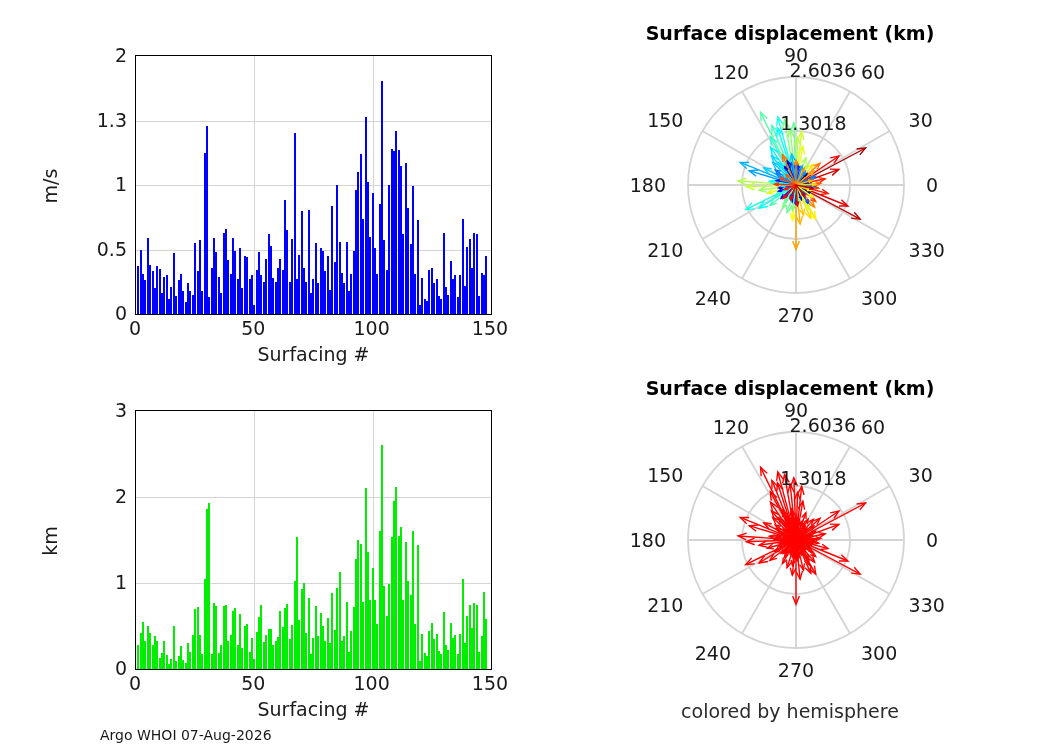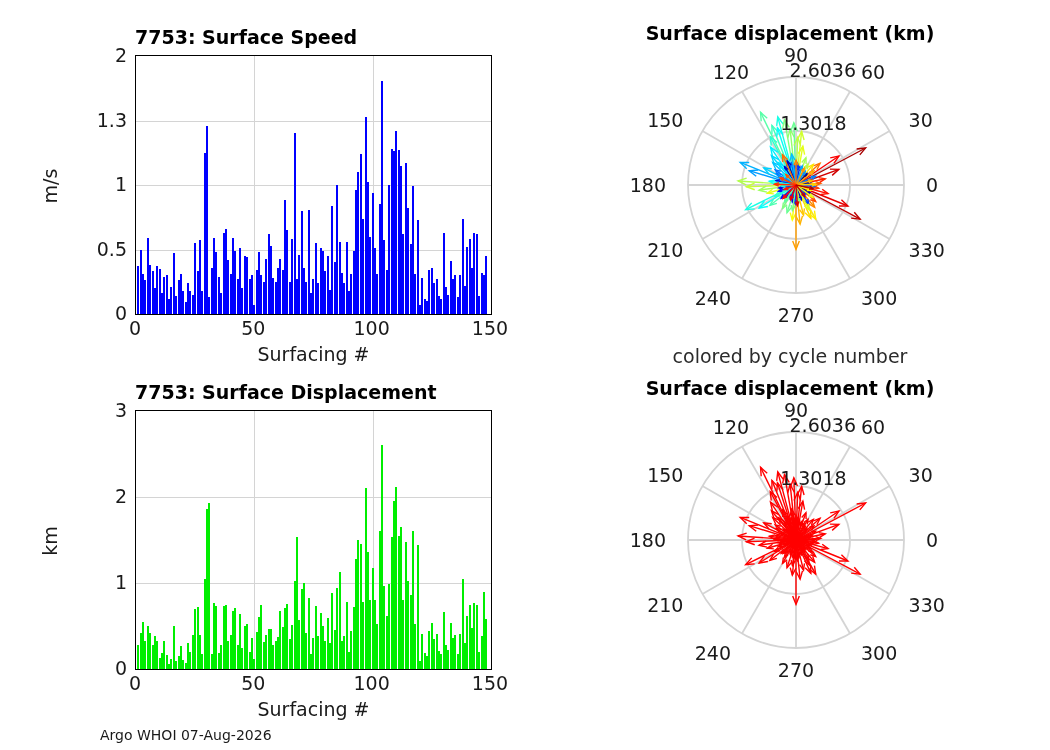--- a/index.html
+++ b/index.html
@@ -110,21 +110,20 @@
     position: absolute;
     font-size: 14px;
     color: #1a1a1a;
     white-space: nowrap;
   }
 </style>
 </head>
 <body>
 
 <div class="panel" id="panel-speed" style="left:0px; top:0px; width:520px; height:375px;">
-  <div class="chart-title" style="top:26px; left:0; padding-left:135px; padding-right:28px; width:auto;">7753: Surface Speed</div>
   <div class="plotbox" id="speed-plotbox" style="left:135px; top:55px; width:357px; height:260px;">
       <div class="gridline-h" style="top: 193.5px;"></div>
       <div class="gridline-h" style="top: 129px;"></div>
       <div class="gridline-h" style="top: 64.5px;"></div>
       <div class="gridline-v" style="left: 118.333px;"></div>
       <div class="gridline-v" style="left: 236.667px;"></div>
       <div class="bars">
         <div class="bar" style="left: 1.36083px; width: 2.01167px; height: 47.73px; background: rgb(0, 0, 255);"></div>
         <div class="bar" style="left: 3.7275px; width: 2.01167px; height: 64.5px; background: rgb(0, 0, 255);"></div>
         <div class="bar" style="left: 6.09417px; width: 2.01167px; height: 39.99px; background: rgb(0, 0, 255);"></div>
@@ -284,21 +283,20 @@
       <div class="tick-x" style="left: 490px; top: 317px;">150</div>
       <div class="tick-y" style="left: 55px; width: 72px; top: 313px;">0</div>
       <div class="tick-y" style="left: 55px; width: 72px; top: 248.5px;">0.5</div>
       <div class="tick-y" style="left: 55px; width: 72px; top: 184px;">1</div>
       <div class="tick-y" style="left: 55px; width: 72px; top: 119.5px;">1.3</div>
       <div class="tick-y" style="left: 55px; width: 72px; top: 55px;">2</div>
     </div>
 </div>
 
 <div class="panel" id="panel-disp" style="left:0px; top:355px; width:520px; height:395px;">
-  <div class="chart-title" style="top:26px; left:0; padding-left:135px; padding-right:28px; width:auto;">7753: Surface Displacement</div>
   <div class="plotbox" id="disp-plotbox" style="left:135px; top:55px; width:357px; height:260px;">
       <div class="gridline-h" style="top: 172px;"></div>
       <div class="gridline-h" style="top: 86px;"></div>
       <div class="gridline-v" style="left: 118.333px;"></div>
       <div class="gridline-v" style="left: 236.667px;"></div>
       <div class="bars">
         <div class="bar" style="left: 1.36083px; width: 2.01167px; height: 24.08px; background: rgb(0, 238, 0);"></div>
         <div class="bar" style="left: 3.7275px; width: 2.01167px; height: 36.12px; background: rgb(0, 238, 0);"></div>
         <div class="bar" style="left: 6.09417px; width: 2.01167px; height: 47.3px; background: rgb(0, 238, 0);"></div>
         <div class="bar" style="left: 8.46083px; width: 2.01167px; height: 27.52px; background: rgb(0, 238, 0);"></div>
@@ -887,21 +885,20 @@
       <text x="133.41669750802296" y="87.00000000000001" text-anchor="end" class="polar-ticklabel">150</text>
       <text x="116" y="151.99999999999997" text-anchor="end" class="polar-ticklabel">180</text>
       <text x="133.416697508023" y="217" text-anchor="end" class="polar-ticklabel">210</text>
       <text x="180.99999999999994" y="264.583302491977" text-anchor="end" class="polar-ticklabel">240</text>
       <text x="245.99999999999997" y="282" text-anchor="middle" class="polar-ticklabel">270</text>
       <text x="311" y="264.583302491977" text-anchor="start" class="polar-ticklabel">300</text>
       <text x="358.583302491977" y="217.00000000000006" text-anchor="start" class="polar-ticklabel">330</text>
       <text x="263.37700159401425" y="89.82038133734076" text-anchor="middle" class="polar-ticklabel">1.3018</text>
       <text x="272.7540031880285" y="36.64076267468154" text-anchor="middle" class="polar-ticklabel">2.6036</text>
     </svg>
-  <div class="polar-caption" style="top:345px; left:50px; width:420px;">colored by cycle number</div>
 </div>
 
 <div class="panel" id="panel-polar-hemi" style="left:530px; top:355px; width:520px; height:395px;">
   <div class="chart-title" style="top:22px; left:50px; width:420px;">Surface displacement (km)</div>
   <svg class="polar-svg" id="polar-hemi-svg" width="460" height="300" viewBox="0 0 460 300" style="left:20px; top:40px;">
       <circle cx="246" cy="145" r="54" fill="none" stroke="#d4d4d4" stroke-width="1.8"></circle>
       <circle cx="246" cy="145" r="108" fill="none" stroke="#d4d4d4" stroke-width="1.8"></circle>
       <line x1="246" y1="145" x2="354" y2="145" stroke="#d4d4d4" stroke-width="1.8"></line>
       <line x1="246" y1="145" x2="339.5307436087194" y2="91" stroke="#d4d4d4" stroke-width="1.8"></line>
       <line x1="246" y1="145" x2="300" y2="51.46925639128064" stroke="#d4d4d4" stroke-width="1.8"></line>
@@ -1322,15 +1319,16 @@
       <text x="133.41669750802296" y="87.00000000000001" text-anchor="end" class="polar-ticklabel">150</text>
       <text x="116" y="151.99999999999997" text-anchor="end" class="polar-ticklabel">180</text>
       <text x="133.416697508023" y="217" text-anchor="end" class="polar-ticklabel">210</text>
       <text x="180.99999999999994" y="264.583302491977" text-anchor="end" class="polar-ticklabel">240</text>
       <text x="245.99999999999997" y="282" text-anchor="middle" class="polar-ticklabel">270</text>
       <text x="311" y="264.583302491977" text-anchor="start" class="polar-ticklabel">300</text>
       <text x="358.583302491977" y="217.00000000000006" text-anchor="start" class="polar-ticklabel">330</text>
       <text x="263.37700159401425" y="89.82038133734076" text-anchor="middle" class="polar-ticklabel">1.3018</text>
       <text x="272.7540031880285" y="36.64076267468154" text-anchor="middle" class="polar-ticklabel">2.6036</text>
     </svg>
+  <div class="polar-caption" style="top:345px; left:50px; width:420px;">colored by hemisphere</div>
 </div>
 
 <div class="footer" style="left:100px; top:727px;">Argo WHOI 07-Aug-2026</div>
 
 </body></html>

